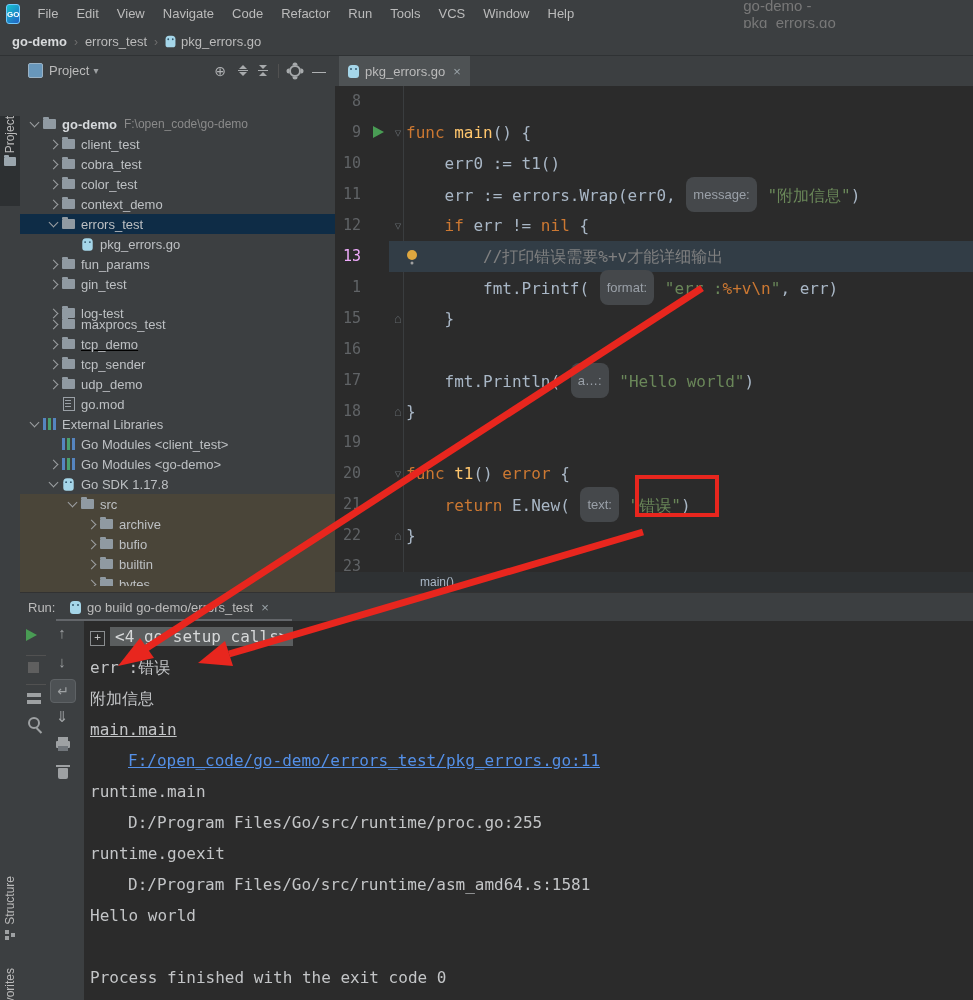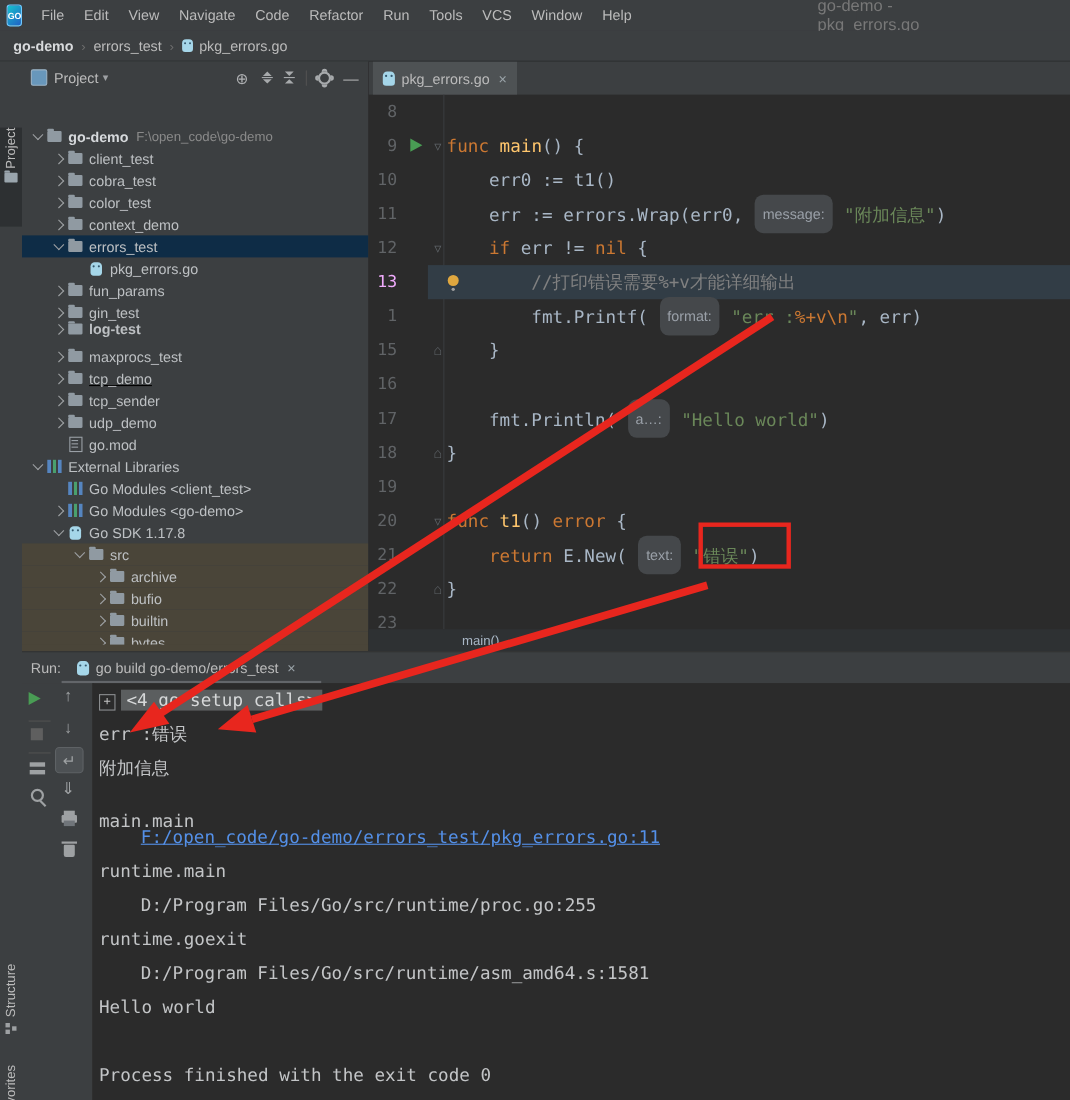--- a/index.html
+++ b/index.html
@@ -274,21 +274,21 @@
         </div>
         <div class="trow" style="top: 189px; padding-left: 27px;">
           <span class="chevbox">
             <span class="chev closed"></span>
           </span>
           <span class="ticon">
             <span class="folder"></span>
           </span>
           <span class="tlabel">gin_test</span>
         </div>
-        <div class="trow" style="top: 204px; padding-left: 27px; font-weight: bold;">
+        <div class="trow" style="top: 218px; padding-left: 27px;">
           <span class="chevbox">
             <span class="chev closed"></span>
           </span>
           <span class="ticon">
             <span class="folder"></span>
           </span>
           <span class="tlabel">log-test</span>
         </div>
         <div class="trow" style="top: 229px; padding-left: 27px;">
           <span class="chevbox">
@@ -527,21 +527,21 @@
     <span class="wrapsel" style="left:30px;top:58px">↵</span>
     <span class="ticonbtn" style="left:32px;top:87px">⇓</span>
     <span class="prn" style="left:36px;top:120px"></span>
     <span class="trs" style="left:38px;top:147px"></span>
   </div>
 
   <div id="console" class="abs">
       <div class="crow" style="top: 0px;"><span class="cplus">+</span><span class="cfold">&lt;4 go setup calls&gt;</span></div>
       <div class="crow" style="top: 31px;">err :错误</div>
       <div class="crow" style="top: 62px;">附加信息</div>
-      <div class="crow" style="top: 110px;">main.main</div>
+      <div class="crow" style="top: 93px; text-decoration: underline;">main.main</div>
       <div class="crow ind" style="top: 124px;"><span class="clink">F:/open_code/go-demo/errors_test/pkg_errors.go:11</span></div>
       <div class="crow" style="top: 155px;">runtime.main</div>
       <div class="crow ind" style="top: 186px;">D:/Program Files/Go/src/runtime/proc.go:255</div>
       <div class="crow" style="top: 217px;">runtime.goexit</div>
       <div class="crow ind" style="top: 248px;">D:/Program Files/Go/src/runtime/asm_amd64.s:1581</div>
       <div class="crow" style="top: 279px;">Hello world</div>
       <div class="crow" style="top: 310px;"></div>
       <div class="crow" style="top: 341px;">Process finished with the exit code 0</div>
     </div>
 

